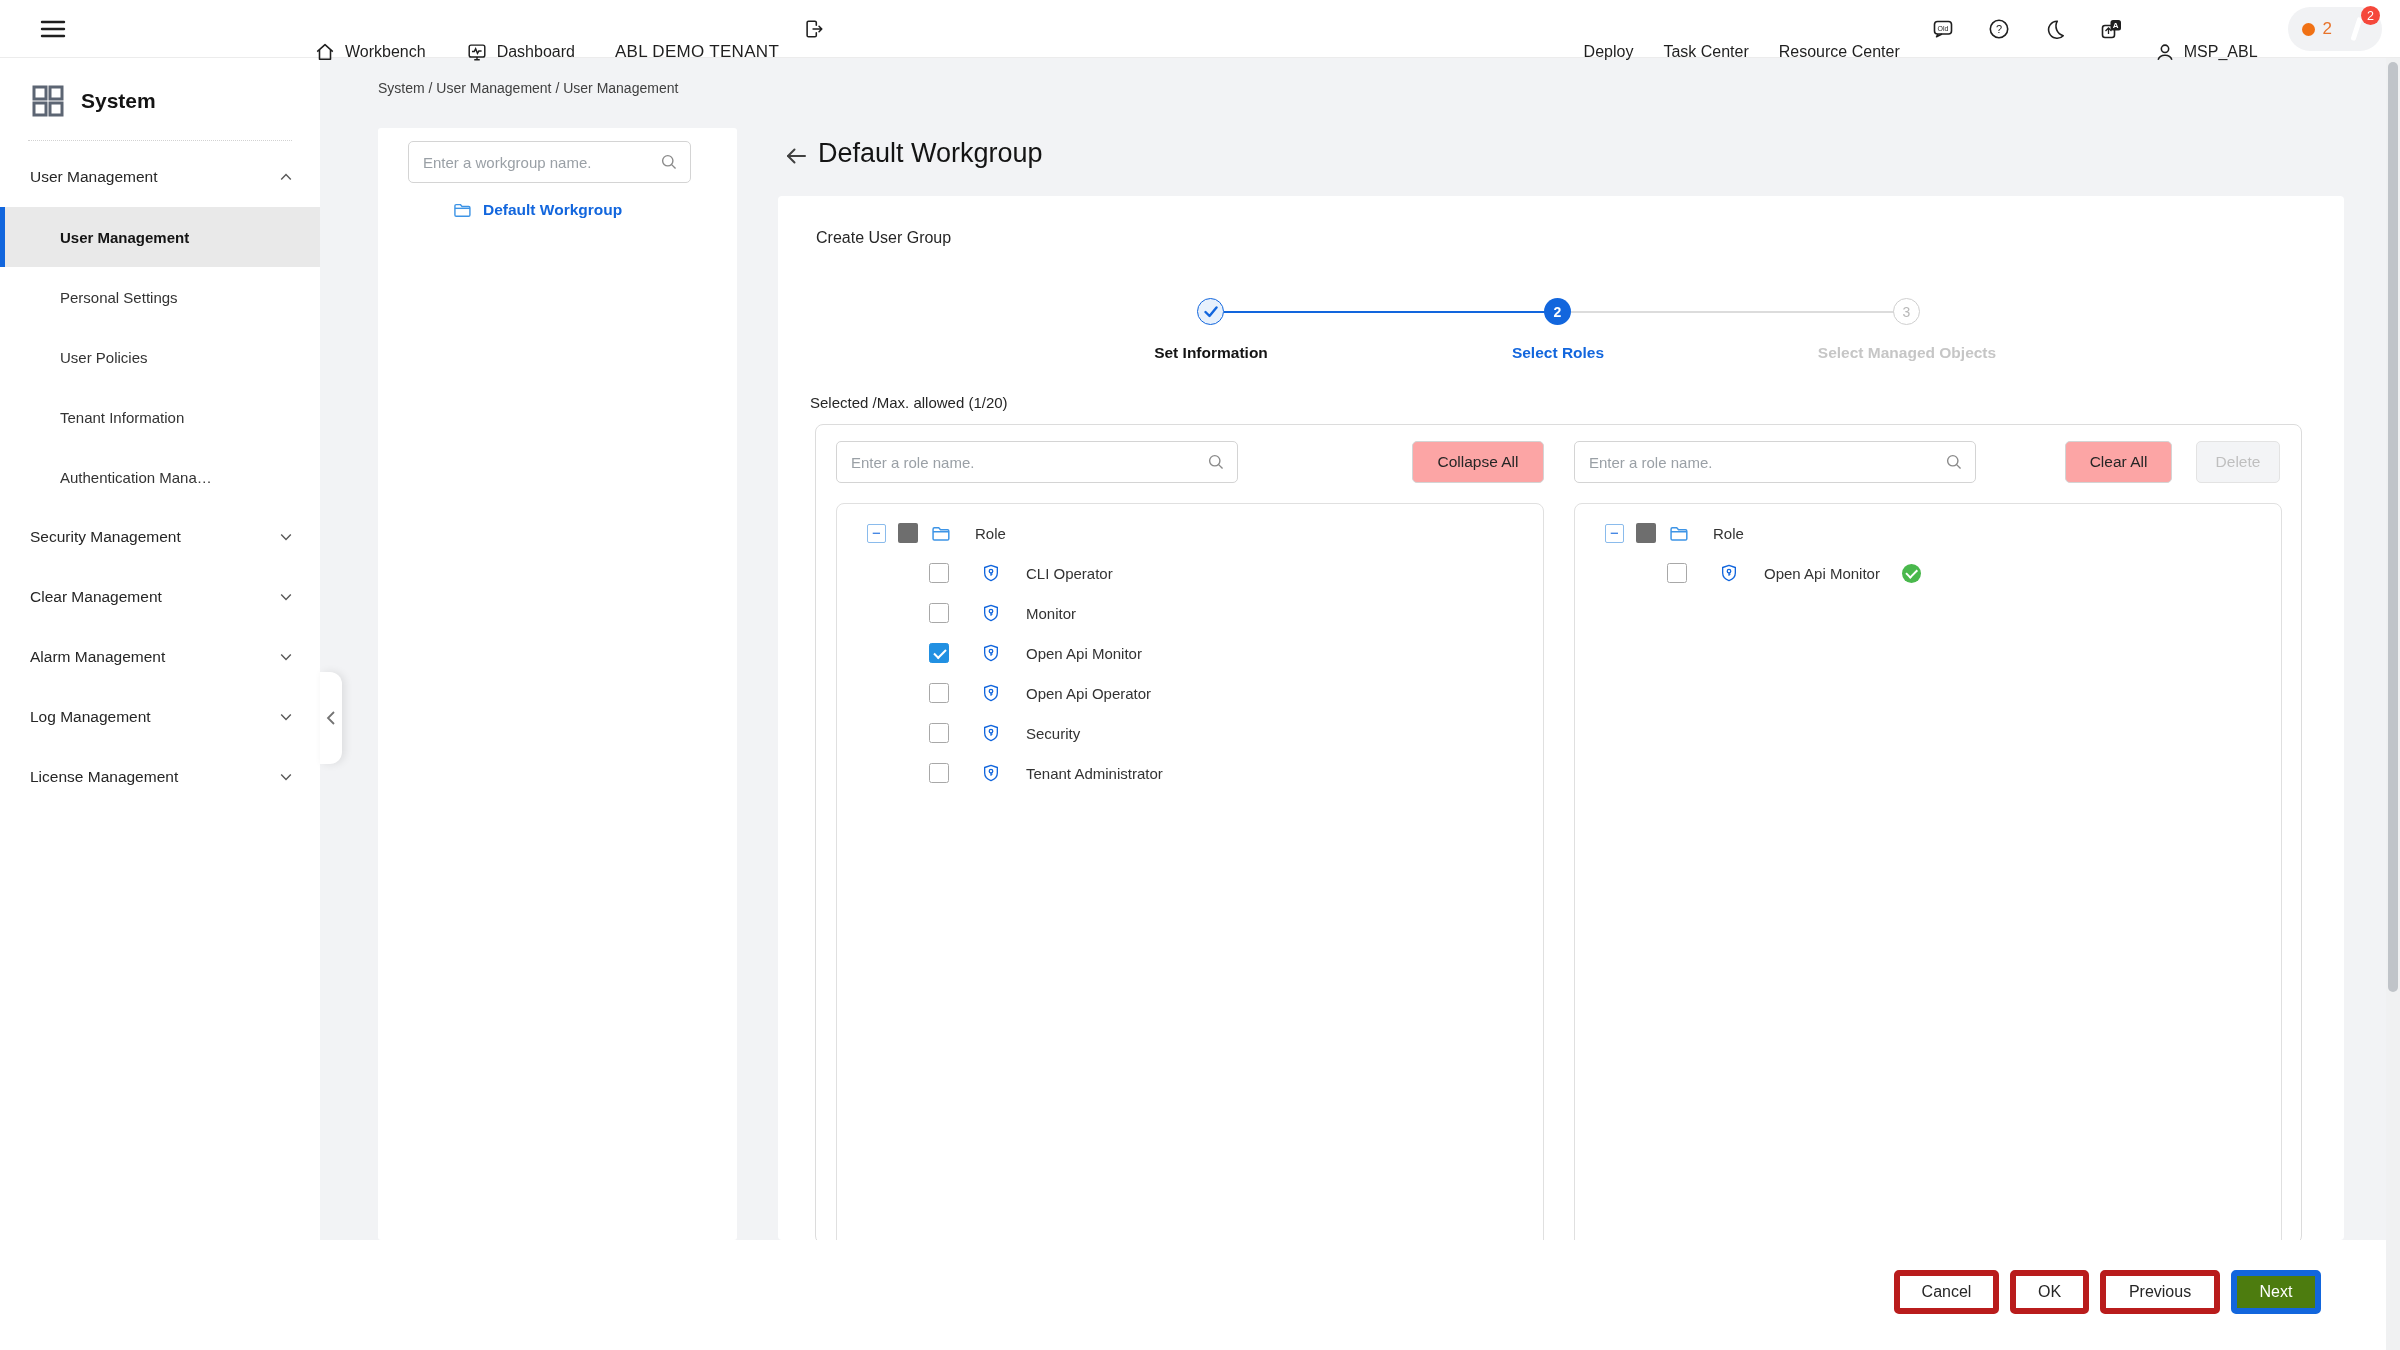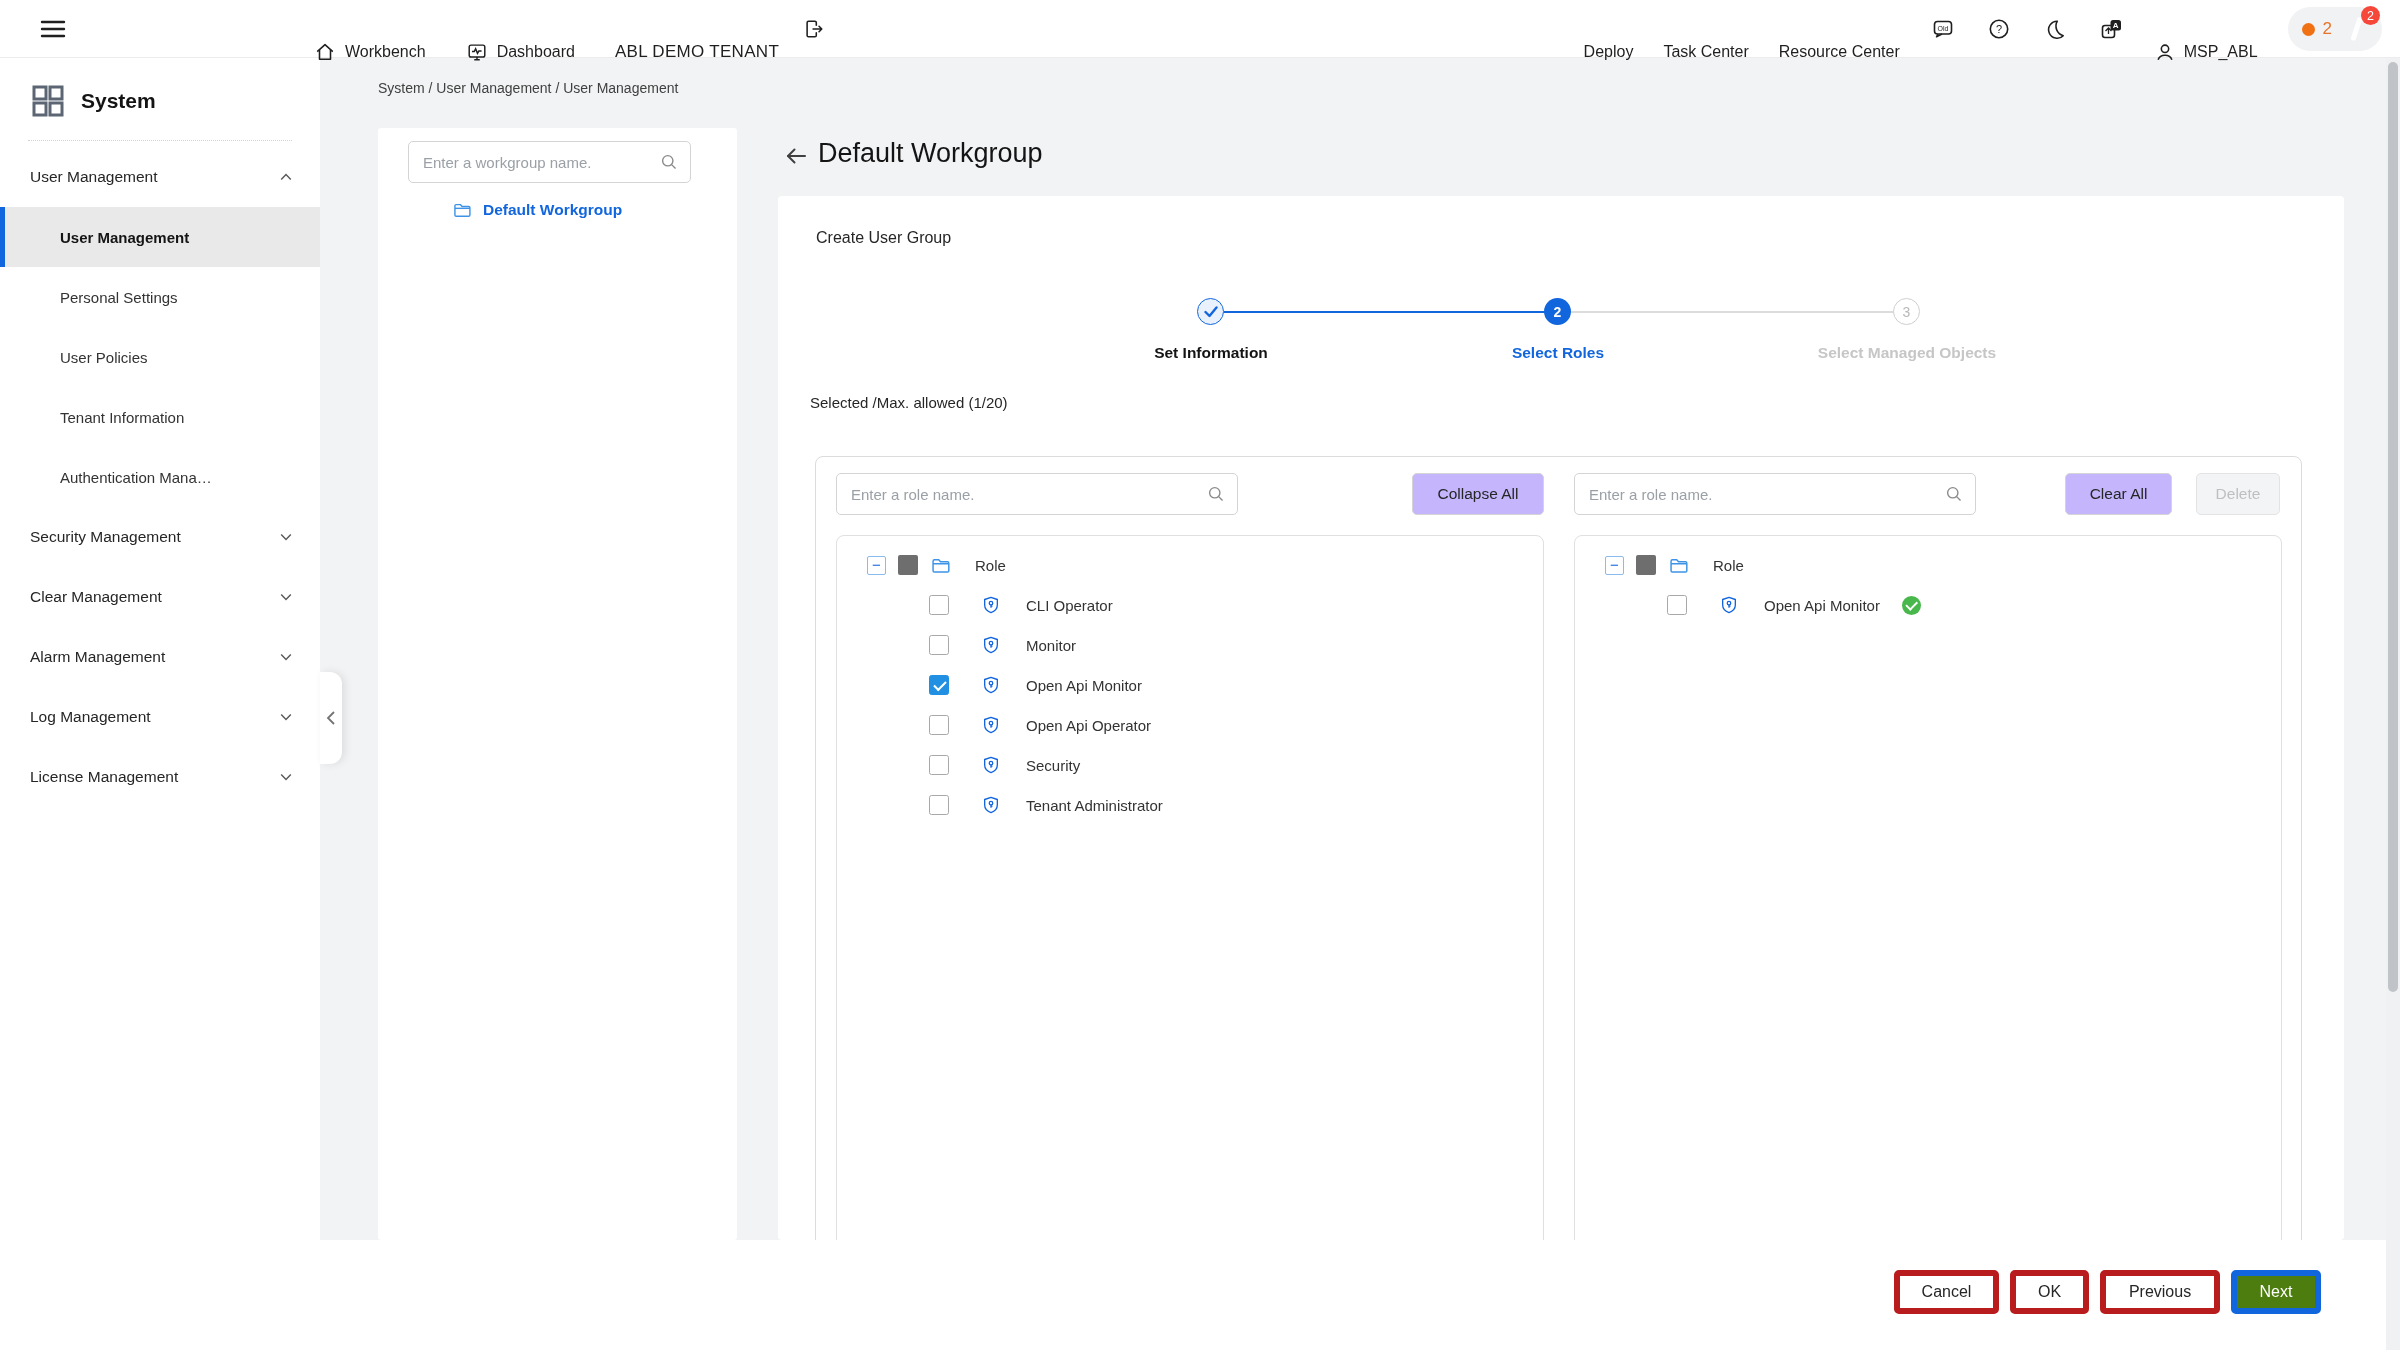--- a/index.html
+++ b/index.html
@@ -76,27 +76,27 @@
   .step-label.done { color:#141414; }
   .step-label.active { color:#1266dd; }
   .step-label.pending { color:#c6c6c6; }
   .step-line { position:absolute; top:114.5px; height:2px; }
   .step-line.blue { background:#1266dd; }
   .step-line.gray { background:#dcdcdc; }
 
   .selection-info { position:absolute; left:32px; top:198px; font-size:15px; color:#262626; }
 
   
-  .transfer { position:absolute; left:37px; top:260px; width:1487px; height:820px;
+  .transfer { position:absolute; left:37px; top:228px; width:1487px; height:820px;
               border:1px solid #dcdcdc; border-radius:8px; background:#fff; }
   .t-search { position:absolute; top:16px; width:402px; height:42px; border:1px solid #d4d4d4;
               border-radius:5px; display:flex; align-items:center; background:#fff; }
   .t-search.left { left:20px; } .t-search.right { left:758px; }
   .btn { display:flex; align-items:center; justify-content:center; border:1px solid #d4d4d4;
-         border-radius:5px; background:#c4b5fd; font-size:15.5px; color:#262626; cursor:pointer; }
+         border-radius:5px; background:#fca5a5; font-size:15.5px; color:#262626; cursor:pointer; }
   .btn-collapse { position:absolute; left:596px; top:16px; width:132px; height:42px; }
   .btn-clear { position:absolute; left:1249px; top:16px; width:107px; height:42px; }
   .btn-delete { position:absolute; left:1380px; top:16px; width:84px; height:42px;
                 background:#f3f4f6; border-color:#e3e3e3; color:#bfbfbf; cursor:default; }
 
   .tree-panel { position:absolute; top:78px; width:708px; height:760px; border:1px solid #e0e0e0;
                 border-radius:8px; padding-top:9px; overflow:hidden; }
   .tree-panel.left { left:20px; } .tree-panel.right { left:758px; }
   .tree-row { height:40px; display:flex; align-items:center; cursor:pointer; }
   .tree-row.parent { padding-left:30px; gap:12px; }

